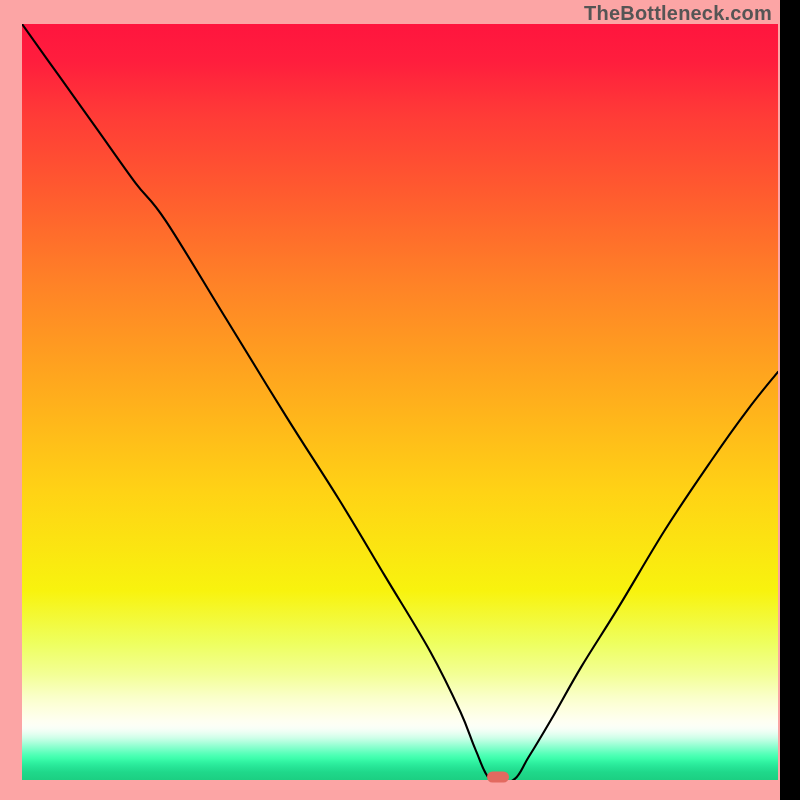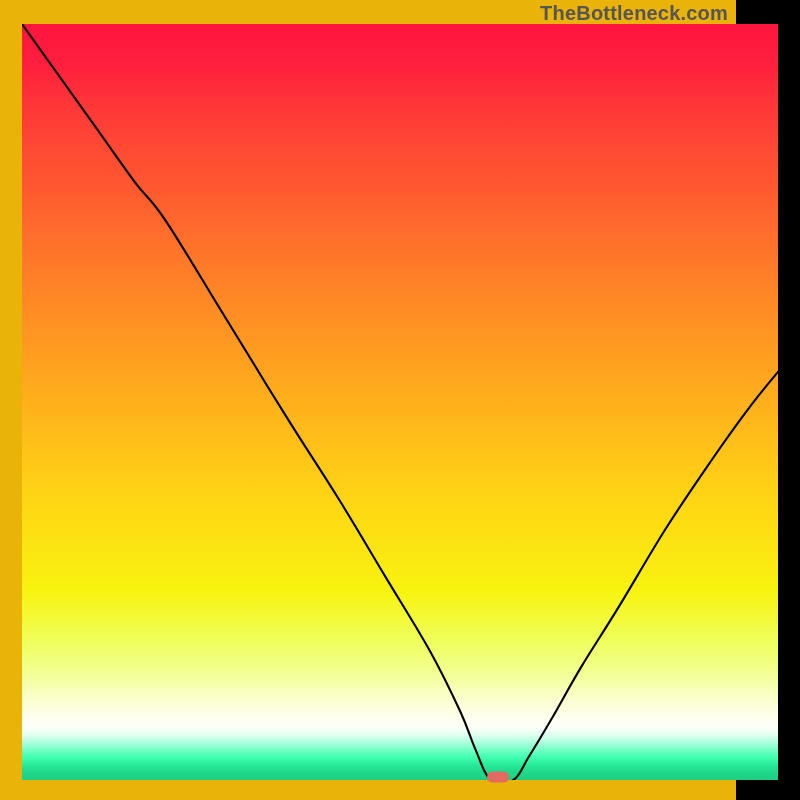--- a/index.html
+++ b/index.html
@@ -8,21 +8,22 @@
     width: 800px;
     height: 800px;
     background: #000;
     overflow: hidden;
     font-family: Arial, Helvetica, sans-serif;
   }
   .frame {
     position: relative;
     width: 736px;
     height: 800px;
-    background: #eab308;
+    background: #fca5a5;
+    padding-left: 44px;
   }
   .watermark {
     position: absolute;
     top: 2px;
     right: 8px;
     color: #555;
     font-size: 20px;
     font-weight: 600;
     font-family: Arial, sans-serif;
     letter-spacing: 0.2px;

